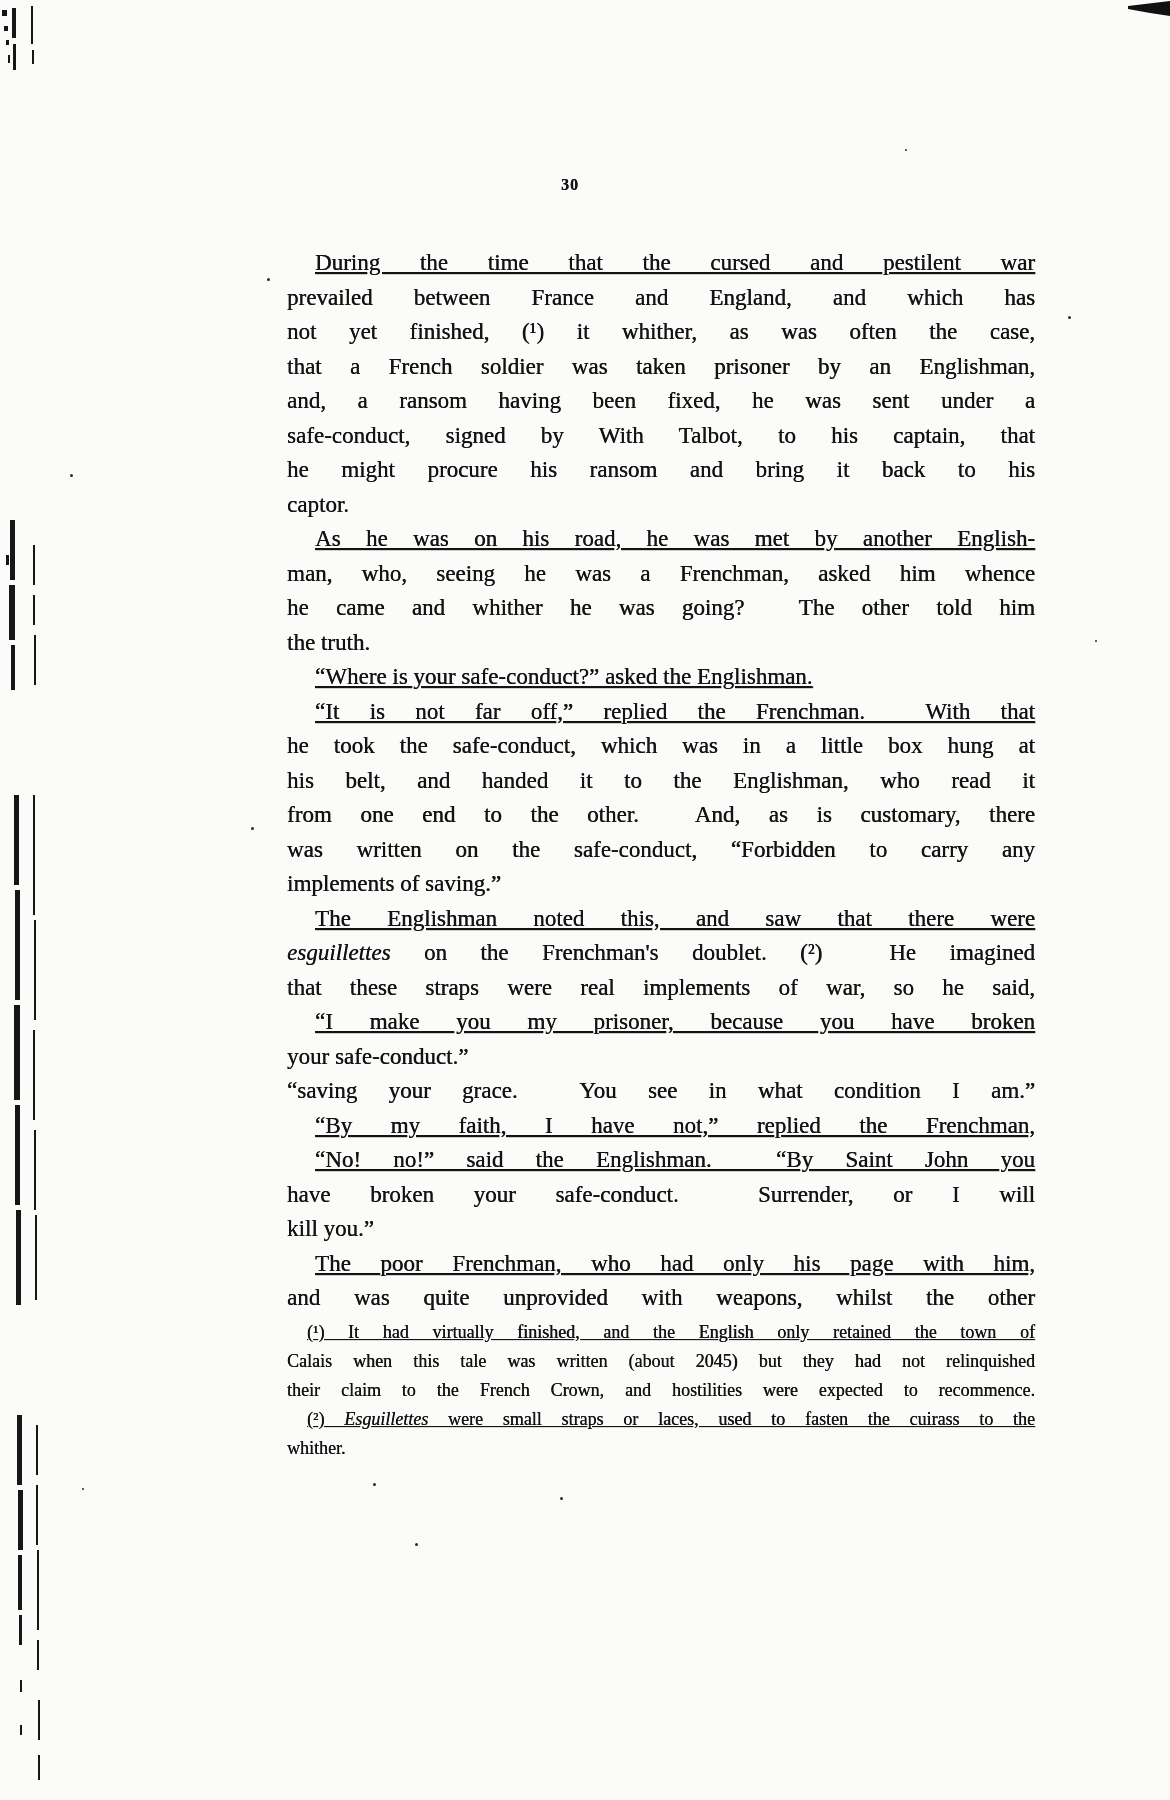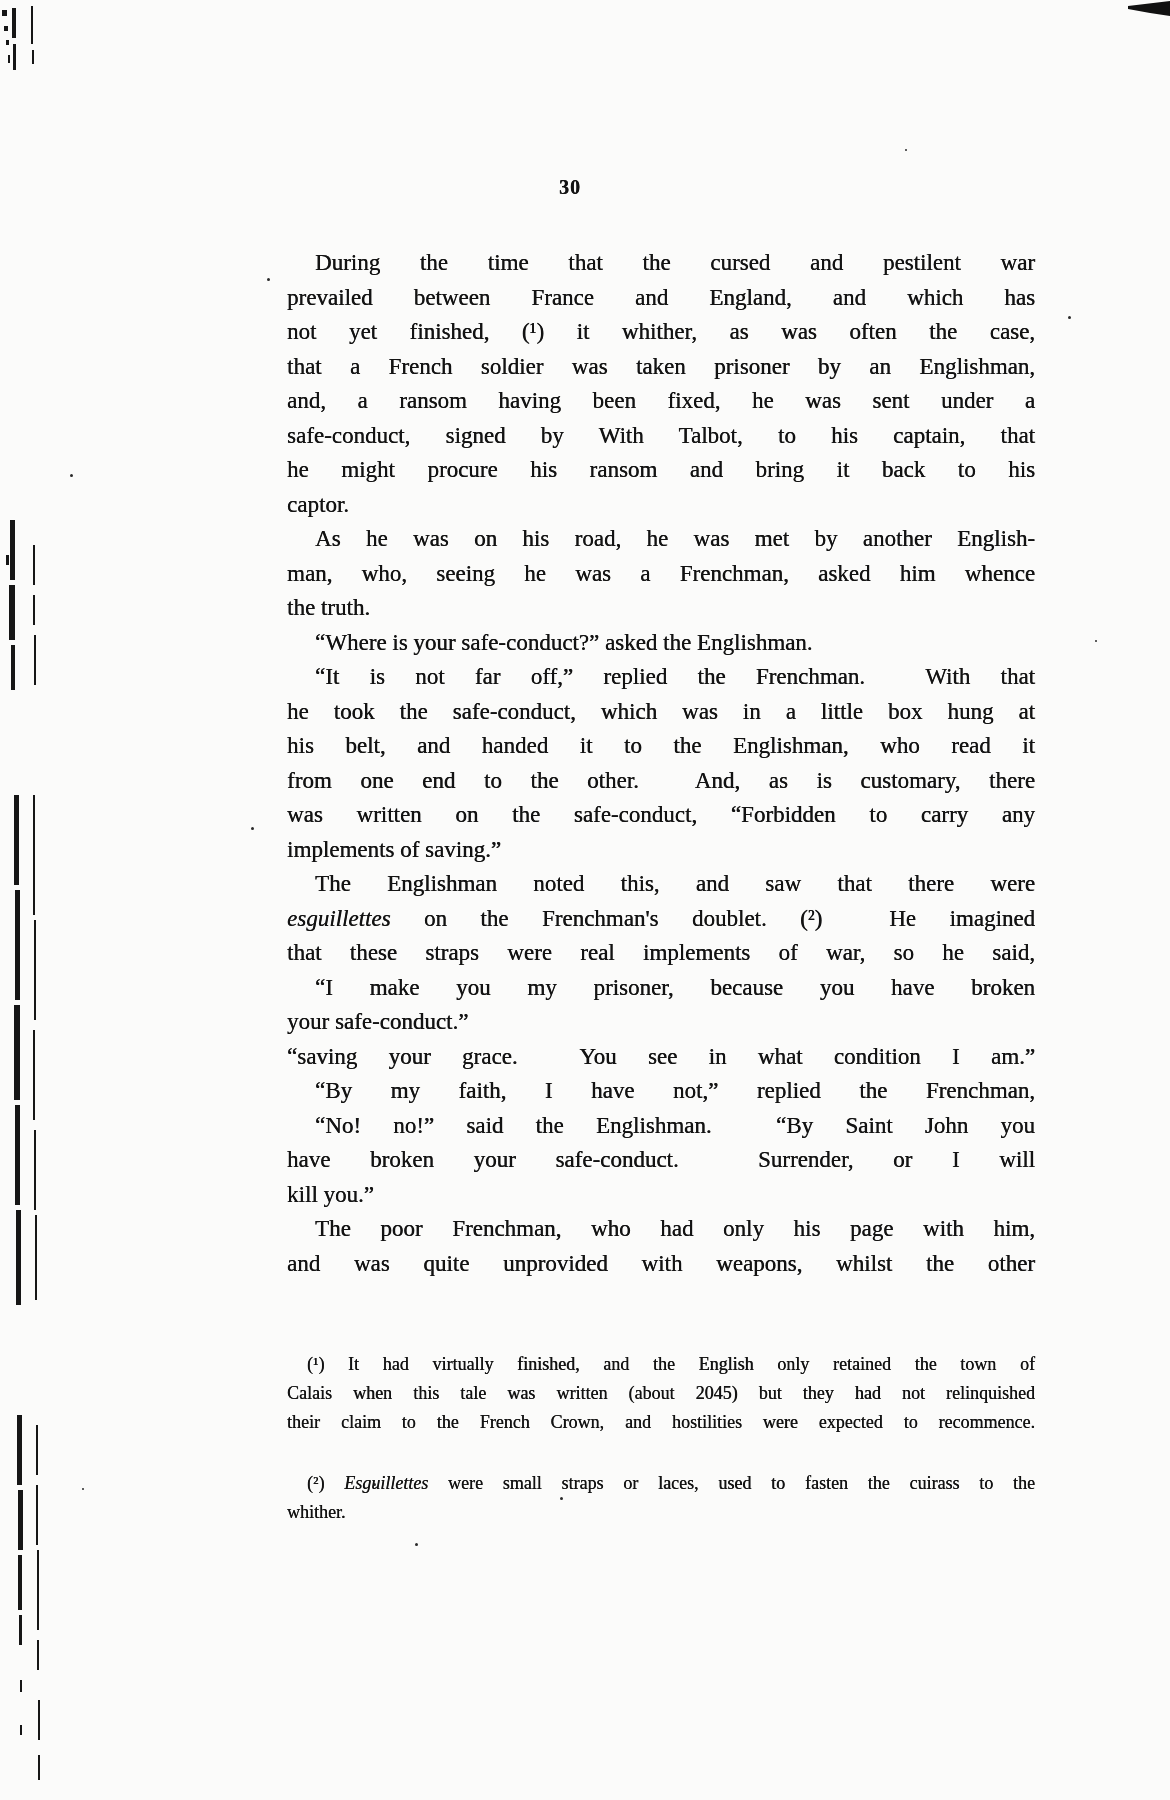--- a/index.html
+++ b/index.html
@@ -16,21 +16,21 @@
     position: relative;
     width: 1170px;
     height: 1800px;
   }
   .page-number {
     position: absolute;
     top: 176px;
     left: 0;
     width: 1140px;
     text-align: center;
-    font-size: 20px;
+    font-size: 16px;
     font-weight: 700;
     letter-spacing: 1px;
     text-shadow: 0.3px 0.2px 0 currentColor;
   }
   .body-text {
     position: absolute;
     left: 287px;
     top: 246px;
     width: 748px;
     font-size: 23px;
@@ -45,22 +45,22 @@
     font-size: 18px;
     line-height: 29px;
     text-shadow: 0.3px 0.15px 0 currentColor;
   }
   .line {
     text-align: justify;
     text-align-last: justify;
     white-space: pre-wrap;
   }
   .line.lastline { text-align-last: left; }
-  .para .line.firstline { padding-left: 28px; }
-  .footnotes .para .line.firstline { padding-left: 20px; margin-top: 32px; }
+  .para .line.firstline { padding-left: 28px; text-decoration: underline; }
+  .footnotes .para .line.firstline { padding-left: 20px; }
   .marks-layer {
     position: absolute;
     top: 0; left: 0;
     width: 1170px; height: 1800px;
     pointer-events: none;
   }
   .speck {
     position: absolute;
     background: #2a2a2a;
     border-radius: 50%;
@@ -139,20 +139,21 @@
         <div class="line"><span>not yet finished, (¹) it whither, as was often the case,</span></div>
         <div class="line"><span>that a French soldier was taken prisoner by an Englishman,</span></div>
         <div class="line"><span>and, a ransom having been fixed, he was sent under a</span></div>
         <div class="line"><span>safe-conduct, signed by With Talbot, to his captain, that</span></div>
         <div class="line"><span>he might procure his ransom and bring it back to his</span></div>
         <div class="line lastline"><span>captor.</span></div>
       </div>
       <div class="para">
         <div class="line firstline"><span>As he was on his road, he was met by another English-</span></div>
         <div class="line"><span>man, who, seeing he was a Frenchman, asked him whence</span></div>
+        <div class="line"><span>he came and whither he was going?  The other told him</span></div>
         <div class="line lastline"><span>the truth.</span></div>
       </div>
       <div class="para">
         <div class="line firstline lastline"><span>“Where is your safe-conduct?” asked the Englishman.</span></div>
       </div>
       <div class="para">
         <div class="line firstline"><span>“It is not far off,” replied the Frenchman.  With that</span></div>
         <div class="line"><span>he took the safe-conduct, which was in a little box hung at</span></div>
         <div class="line"><span>his belt, and handed it to the Englishman, who read it</span></div>
         <div class="line"><span>from one end to the other.  And, as is customary, there</span></div>

